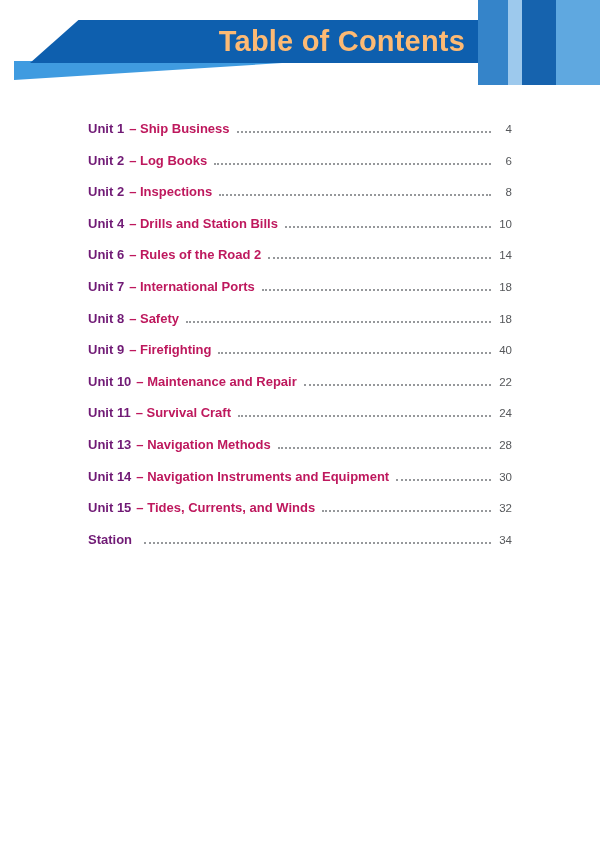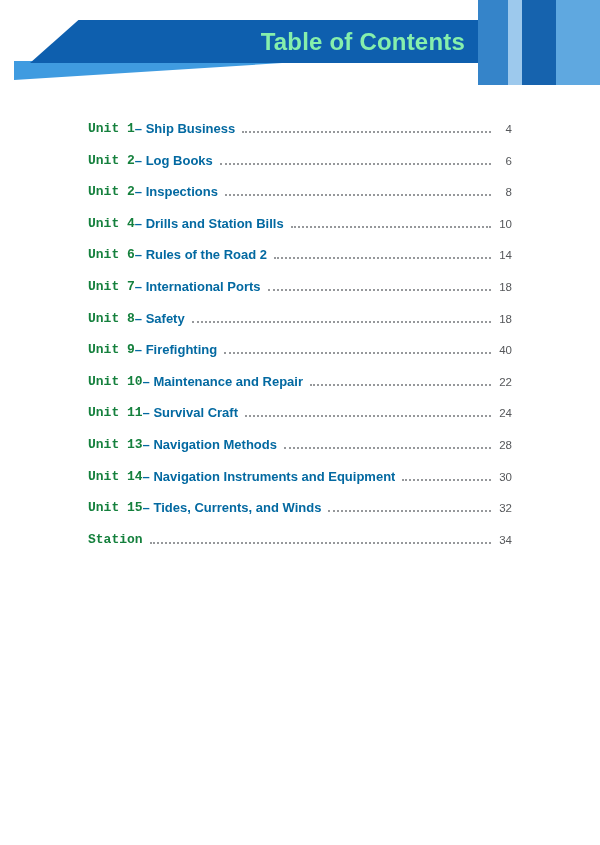--- a/index.html
+++ b/index.html
@@ -22,22 +22,22 @@
     position:absolute;left:30px;top:20px;right:0;height:43px;
     background:#0e5fae;
     clip-path:polygon(8.5% 0,100% 0,100% 100%,0 100%);
     z-index:2;
   }
   .banner-title{
     position:absolute;left:0;right:135px;top:0;bottom:0;
     margin:0;
     line-height:43px;
     text-align:right;
-    color:#86efac;
-    font-size:24px;
+    color:#fdba74;
+    font-size:29px;
     font-weight:bold;
     letter-spacing:.2px;
   }
   .tabs{
     position:absolute;top:0;right:0;height:85px;
     display:flex;
     z-index:3;
   }
   .tab{display:block;height:85px;}
   .tab.t1{width:30px;background:#3584c9;}
@@ -50,22 +50,22 @@
   }
   .toc-row{
     display:flex;
     align-items:flex-end;
     font-size:13px;
     font-weight:bold;
     line-height:14px;
     margin-bottom:17.6px;
     white-space:nowrap;
   }
-  .toc-label{color:#15803d;flex:0 0 auto;font-family:Liberation Mono, monospace;}
-  .toc-title{color:#0369a1;flex:0 1 auto;overflow:hidden;}
+  .toc-label{color:#701a75;flex:0 0 auto;}
+  .toc-title{color:#be185d;margin-left:5px;flex:0 1 auto;overflow:hidden;}
   .toc-dots{
     flex:1 1 auto;
     border-bottom:2px dotted #96989b;
     margin:0 5px 3px 7px;
     min-width:10px;
   }
   .toc-page{
     color:#55575a;
     font-weight:normal;
     font-size:11.5px;

